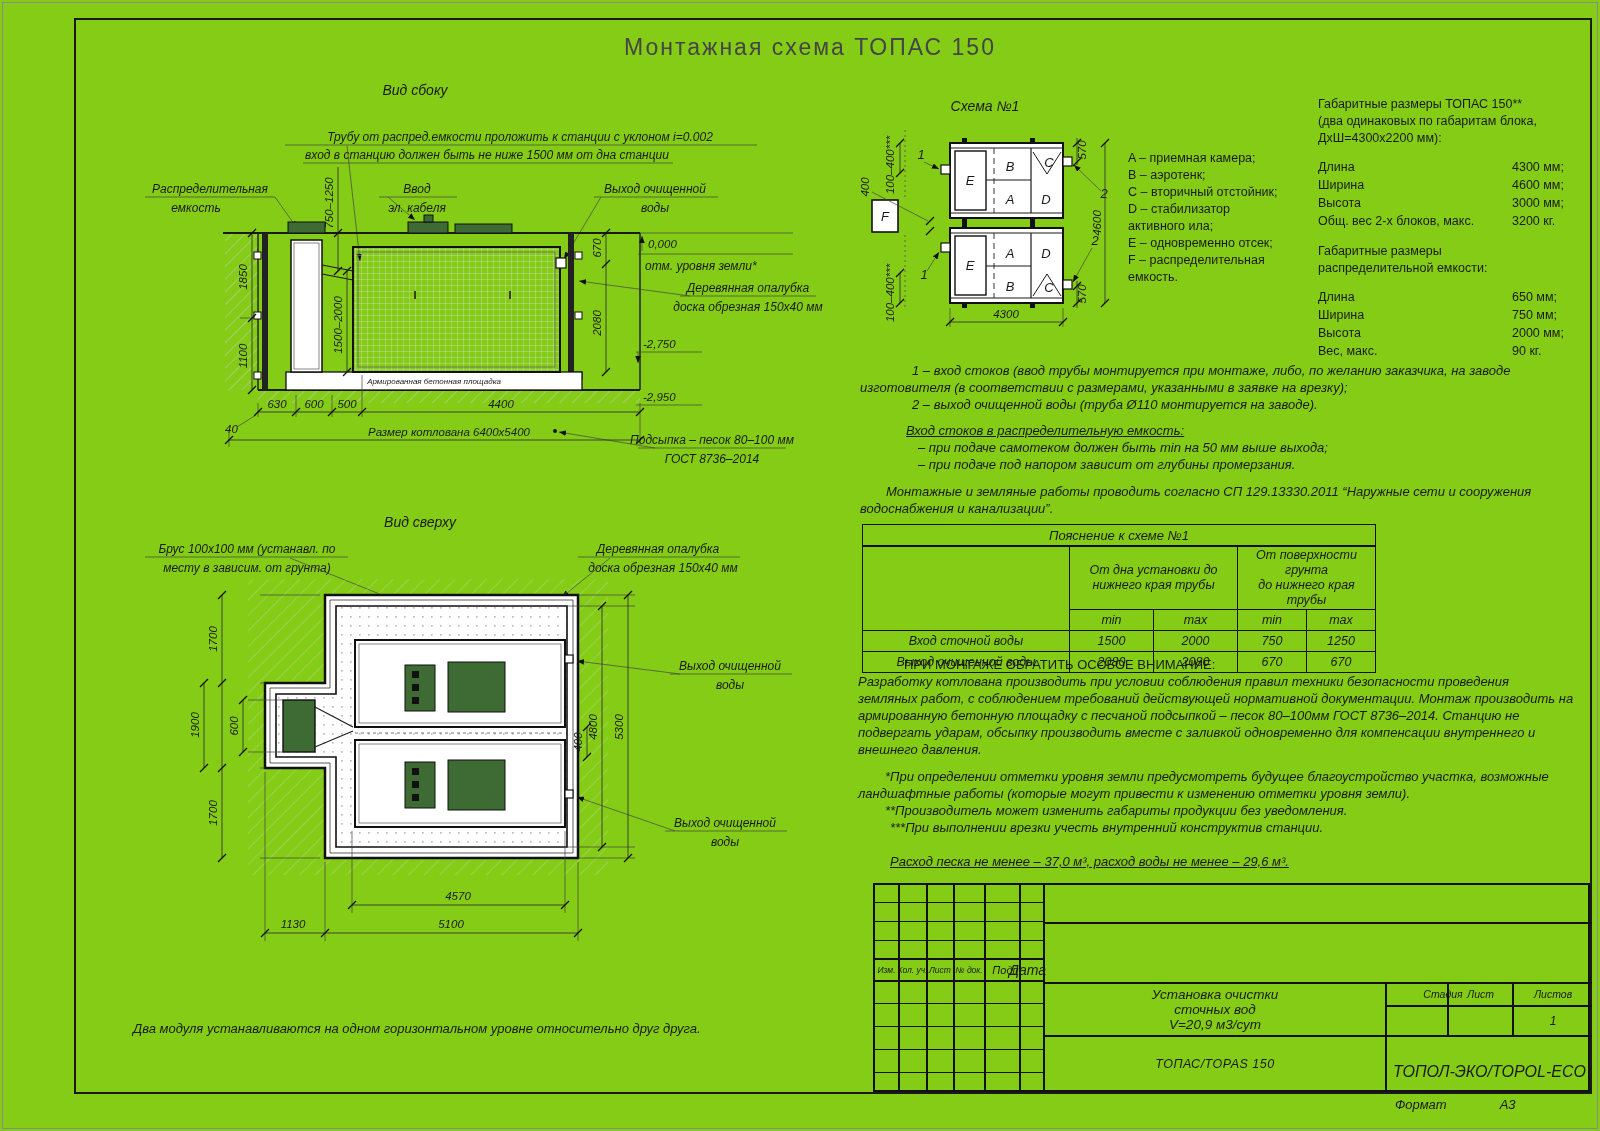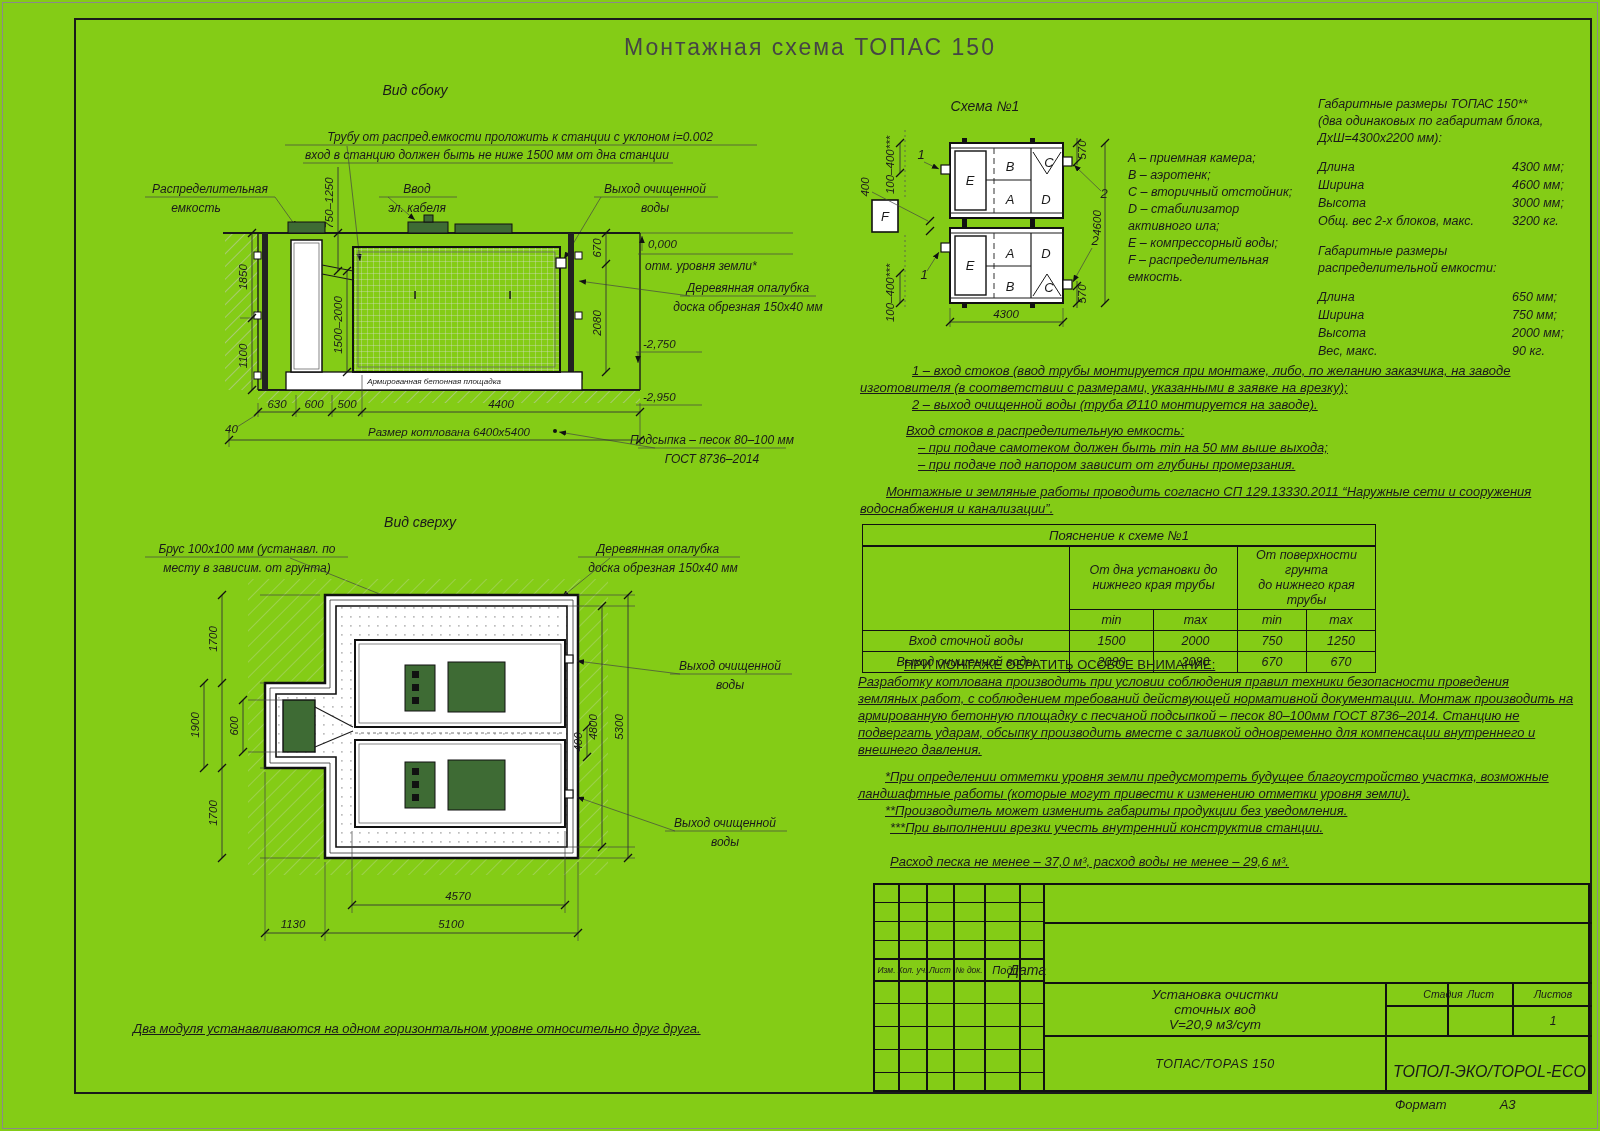--- a/index.html
+++ b/index.html
@@ -3,22 +3,22 @@
 <meta charset="utf-8">
 <style>
   html,body{margin:0;padding:0;background:#e8e8e8;}
   #sheet{position:relative;width:1600px;height:1131px;background:#84cc16;overflow:hidden;
          font-family:"Liberation Sans","DejaVu Sans",sans-serif;color:#1a1a1a;}
   #outer-border{position:absolute;left:2px;top:2px;right:2px;bottom:2px;border:1px solid #8a8a8a;}
   #frame{position:absolute;left:74px;top:18px;width:1514px;height:1072px;border:2px solid #1a1a1a;}
   .abs{position:absolute;}
   .it{font-style:italic;}
   .pagetitle{font-size:23px;letter-spacing:2px;color:#454545;text-align:center;}
-  .txtcol{font-style:italic;font-size:12.5px;line-height:17px;white-space:nowrap;}
-  .notecol{font-style:italic;font-size:13px;line-height:17px;white-space:nowrap;text-decoration:underline;}
+  .txtcol{font-size:12.5px;line-height:17px;white-space:nowrap;}
+  .notecol{font-style:italic;font-size:13px;line-height:17px;white-space:nowrap;}
   .u{text-decoration:underline;}
   .grow{position:relative;height:18px;}
   .grow .val{position:absolute;left:194px;top:0;}
   svg text{font-family:"Liberation Sans","DejaVu Sans",sans-serif;font-style:italic;fill:#1a1a1a;}
   text.t{font-size:12px;}
   text.ts{font-size:11px;}
   text.dim{font-size:11.5px;}
   text.room{font-size:13px;font-style:italic;}
   text.tiny{font-size:8px;}
   .ln{stroke:#1a1a1a;}
@@ -392,21 +392,21 @@
       <path class="tk" d="M201 231 L209 223"></path>
     <text class="dim" x="148" y="223" text-anchor="middle">4300</text>
   </svg>
 
   <div class="abs txtcol" style="left:1128px;top:150px;">
     <div>A – приемная камера;</div>
     <div>B – аэротенк;</div>
     <div>C – вторичный отстойник;</div>
     <div>D – стабилизатор</div>
     <div>активного ила;</div>
-    <div>E – компрессорный воды;</div>
+    <div>E – одновременно отсек;</div>
     <div>F – распределительная</div>
     <div>емкость.</div>
   </div>
 
   <div class="abs txtcol" style="left:1318px;top:96px;width:250px;">
     <div>Габаритные размеры ТОПАС 150**</div>
     <div>(два одинаковых по габаритам блока,</div>
     <div>ДхШ=4300х2200 мм):</div>
     <div style="height:12px"></div>
     <div class="grow"><span>Длина</span><span class="val">4300 мм;</span></div>

